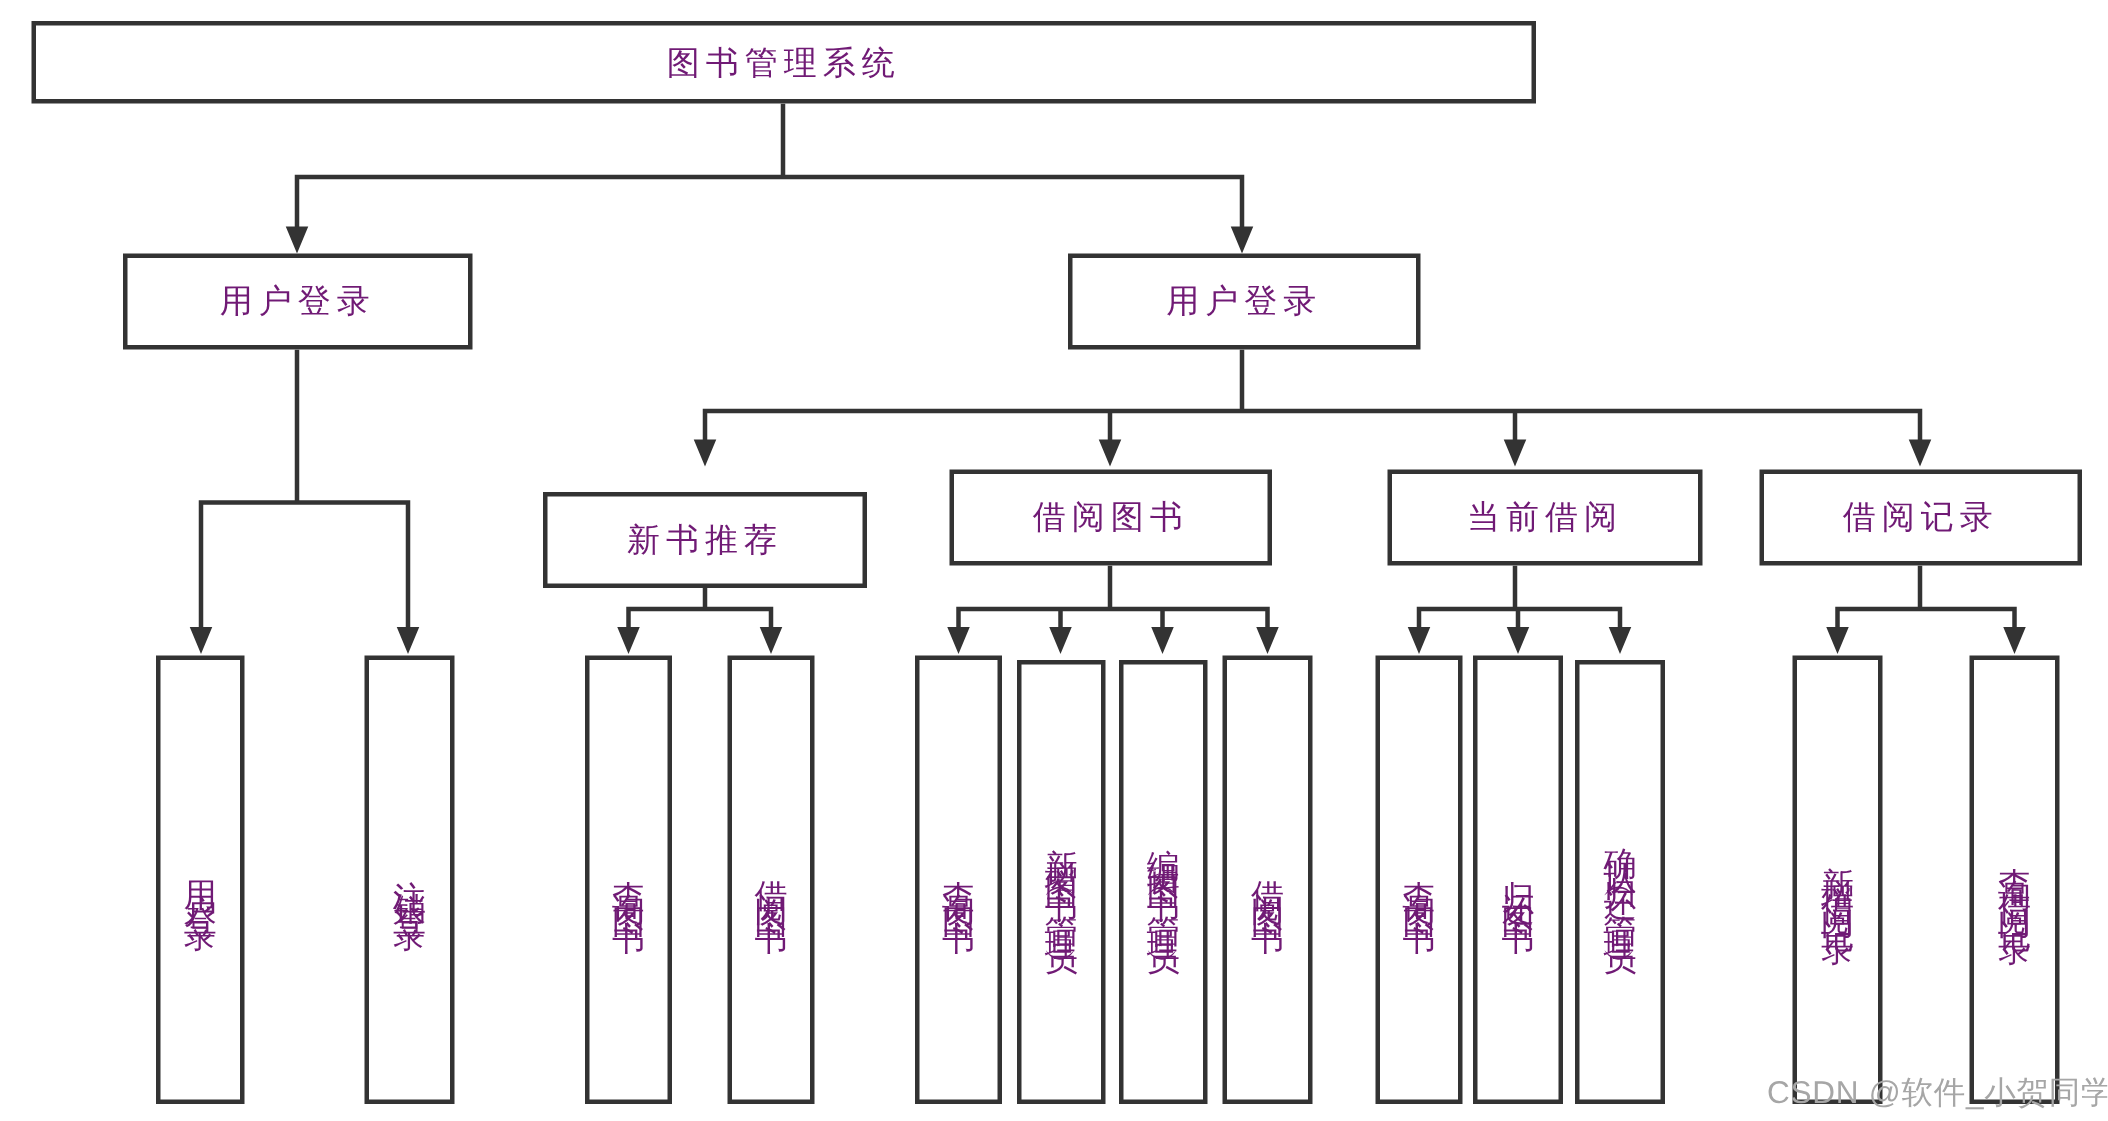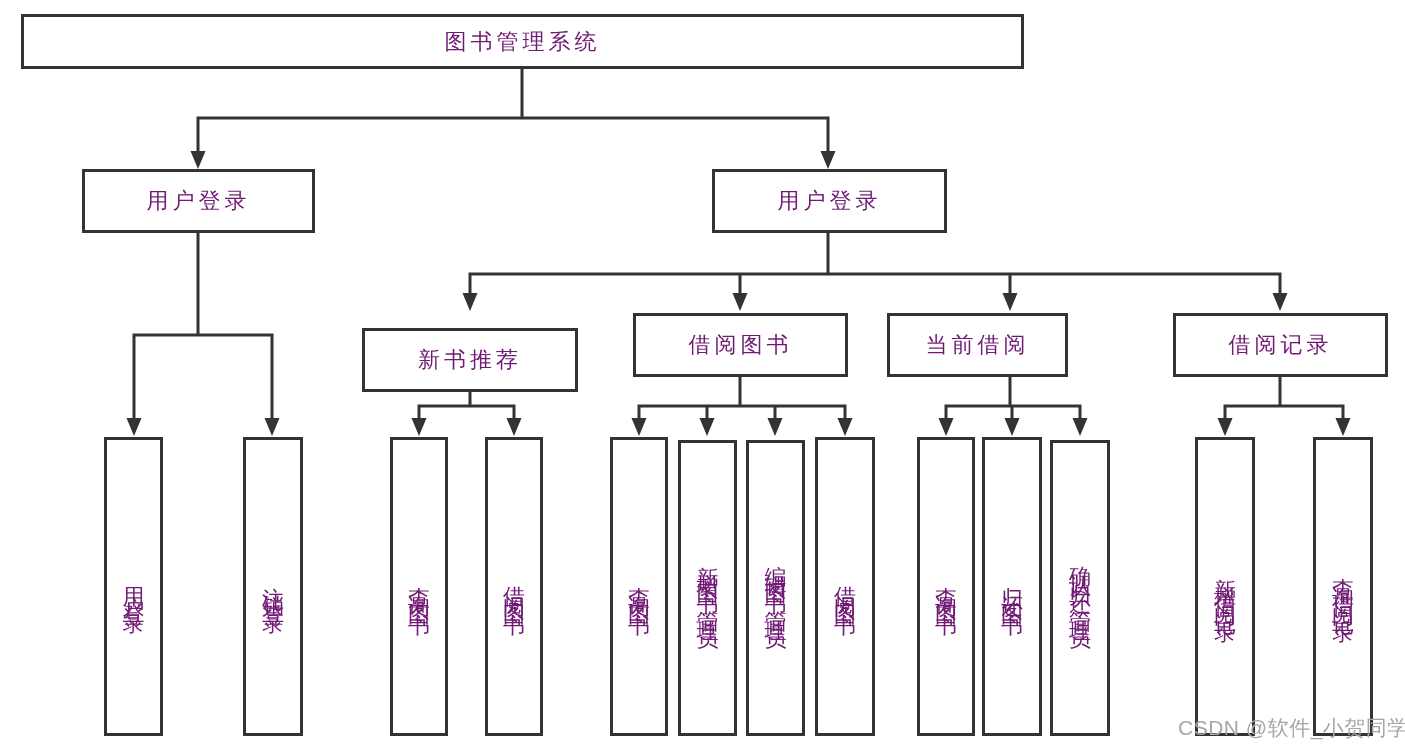--- a/index.html
+++ b/index.html
@@ -95,21 +95,21 @@
   <div class="node h-node" style="left:712px; top:169px; width:235px; height:64px;">
     <span>用户登录</span>
   </div>
 
   <div class="node h-node" style="left:362px; top:313px; width:216px; height:64px;margin-top:15px;">
     <span>新书推荐</span>
   </div>
   <div class="node h-node" style="left:633px; top:313px; width:215px; height:64px;">
     <span>借阅图书</span>
   </div>
-  <div class="node h-node" style="left:887px; top:313px; width:181px; height:64px;text-align:center;">
+  <div class="node h-node" style="left:925px; top:313px; width:210px; height:64px;text-align:center;">
     <span>当前借阅</span>
   </div>
   <div class="node h-node" style="left:1173px; top:313px; width:215px; height:64px;">
     <span>借阅记录</span>
   </div>
 
   <div class="node v-node" style="left:104px; top:437px; width:59px; height:299px;">
     <span>用户登录</span>
   </div>
   <div class="node v-node" style="left:243px; top:437px; width:60px; height:299px;">

